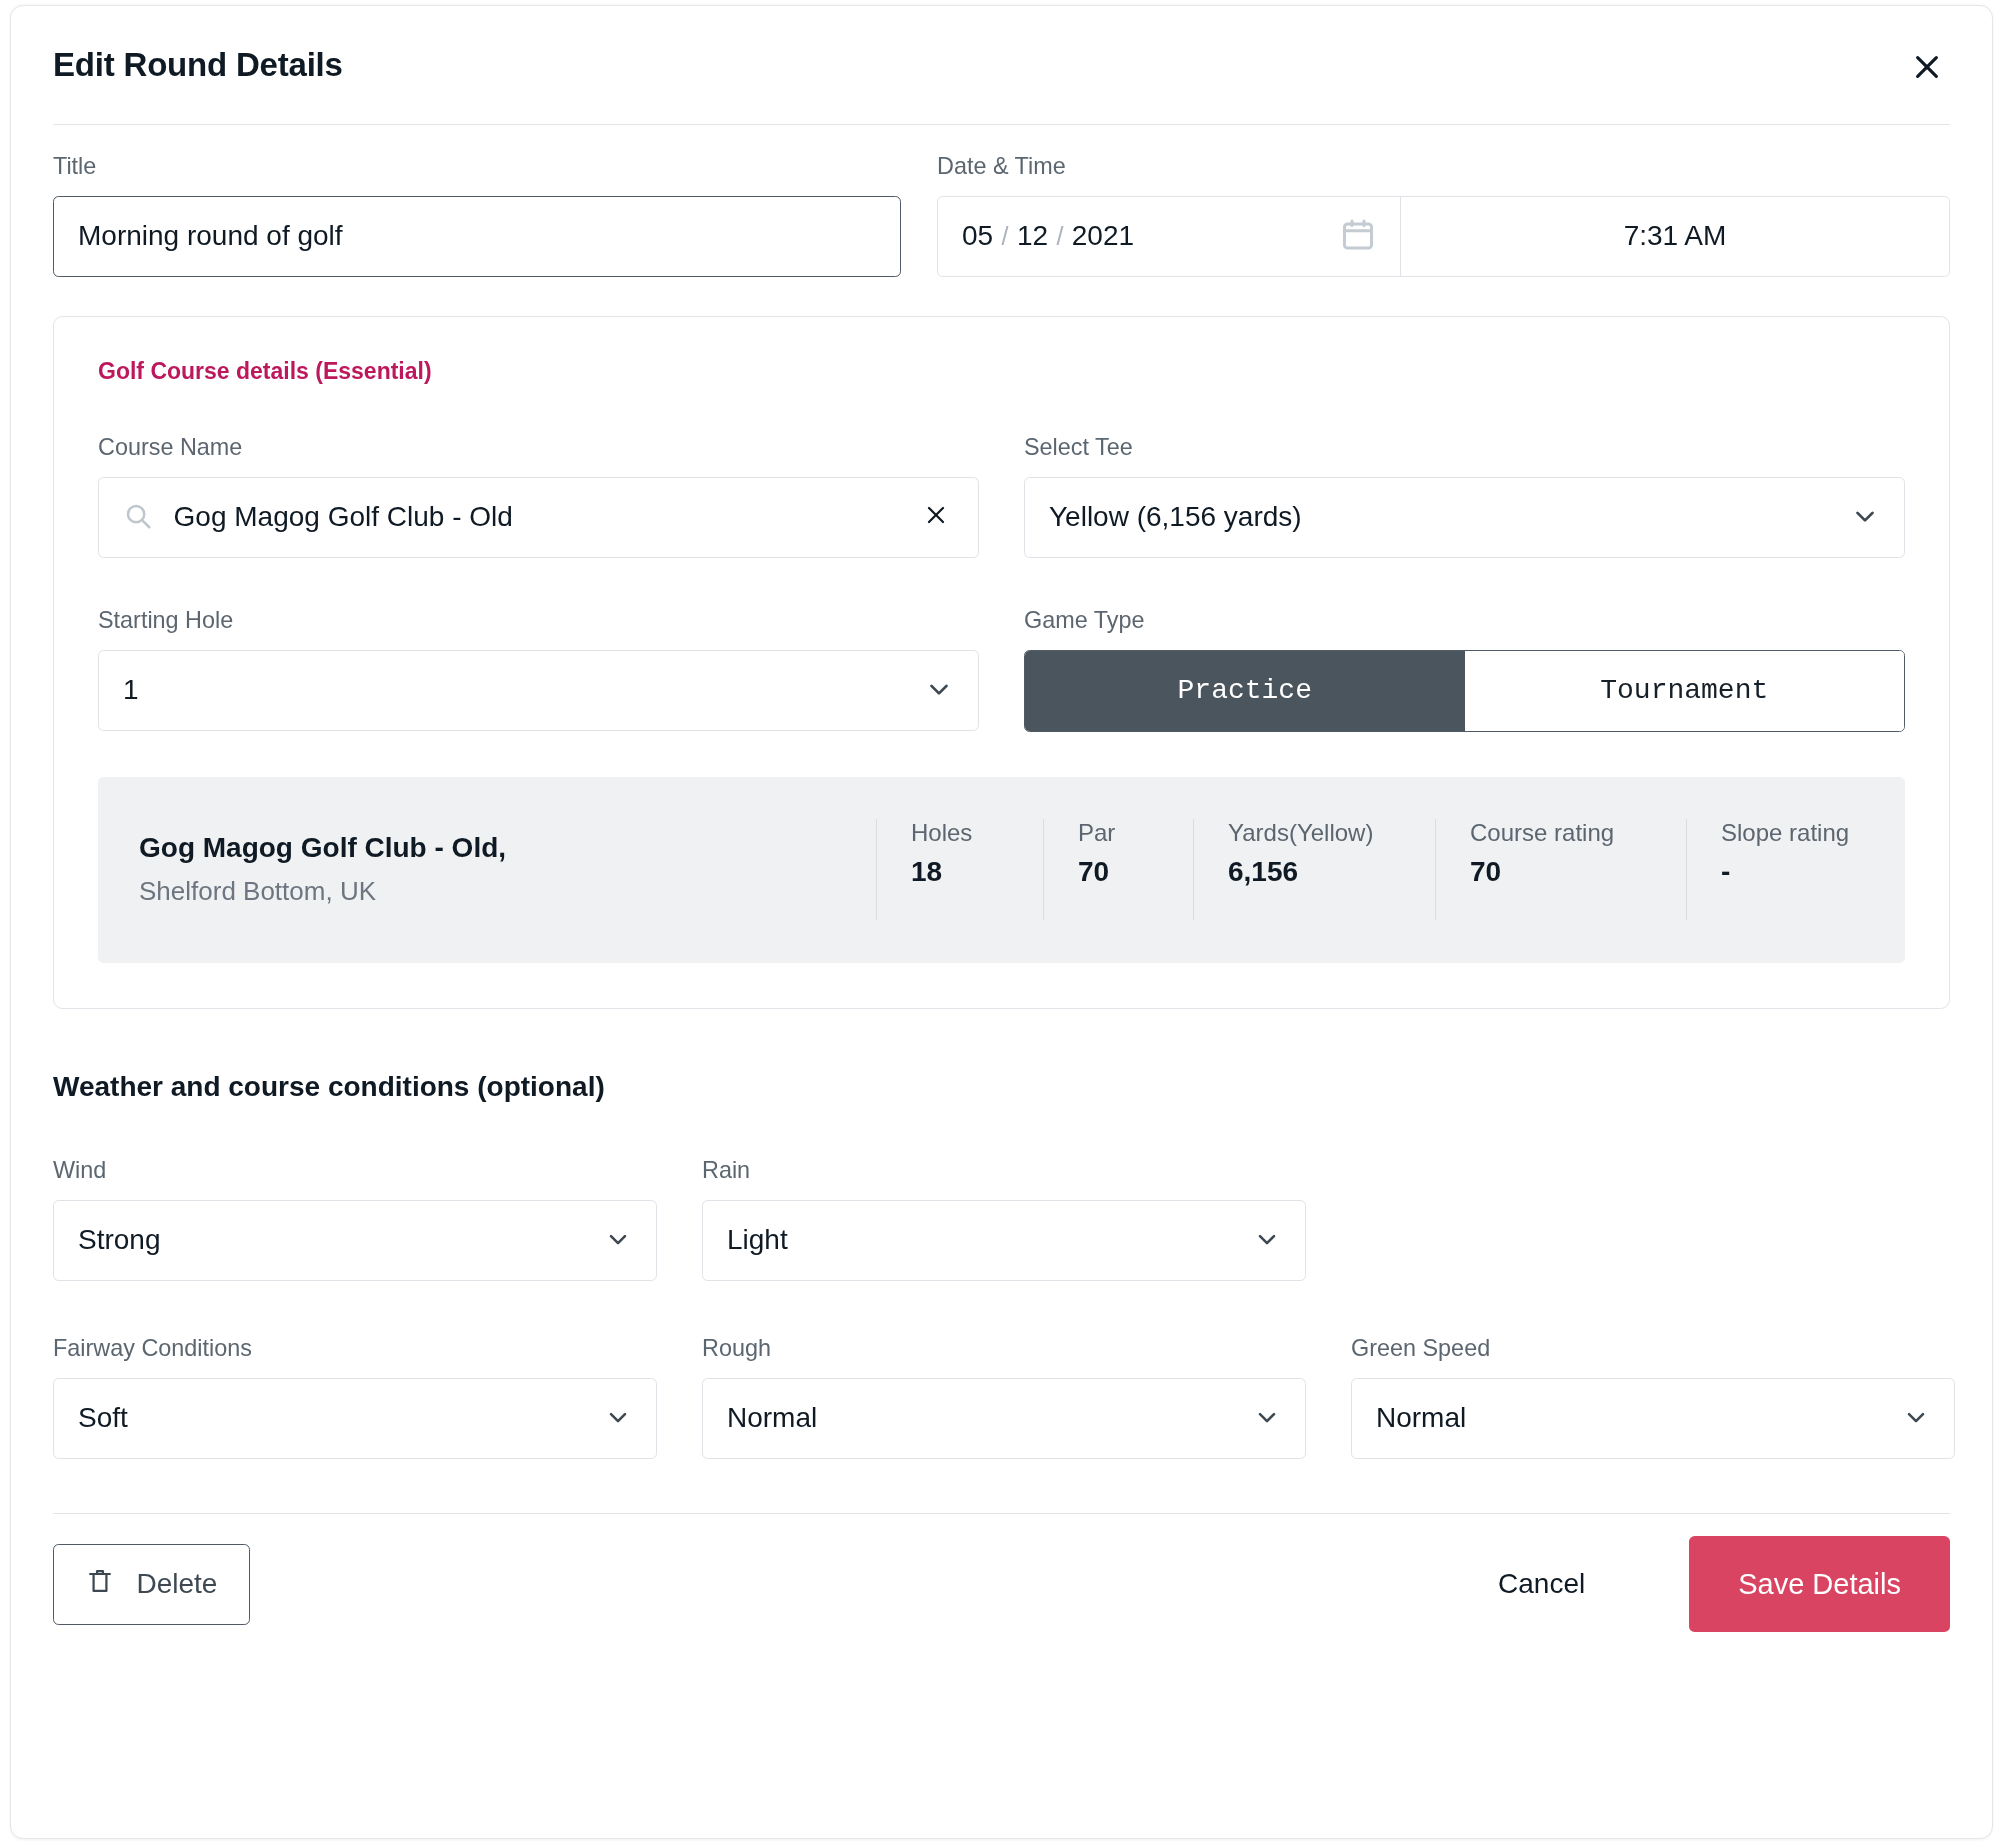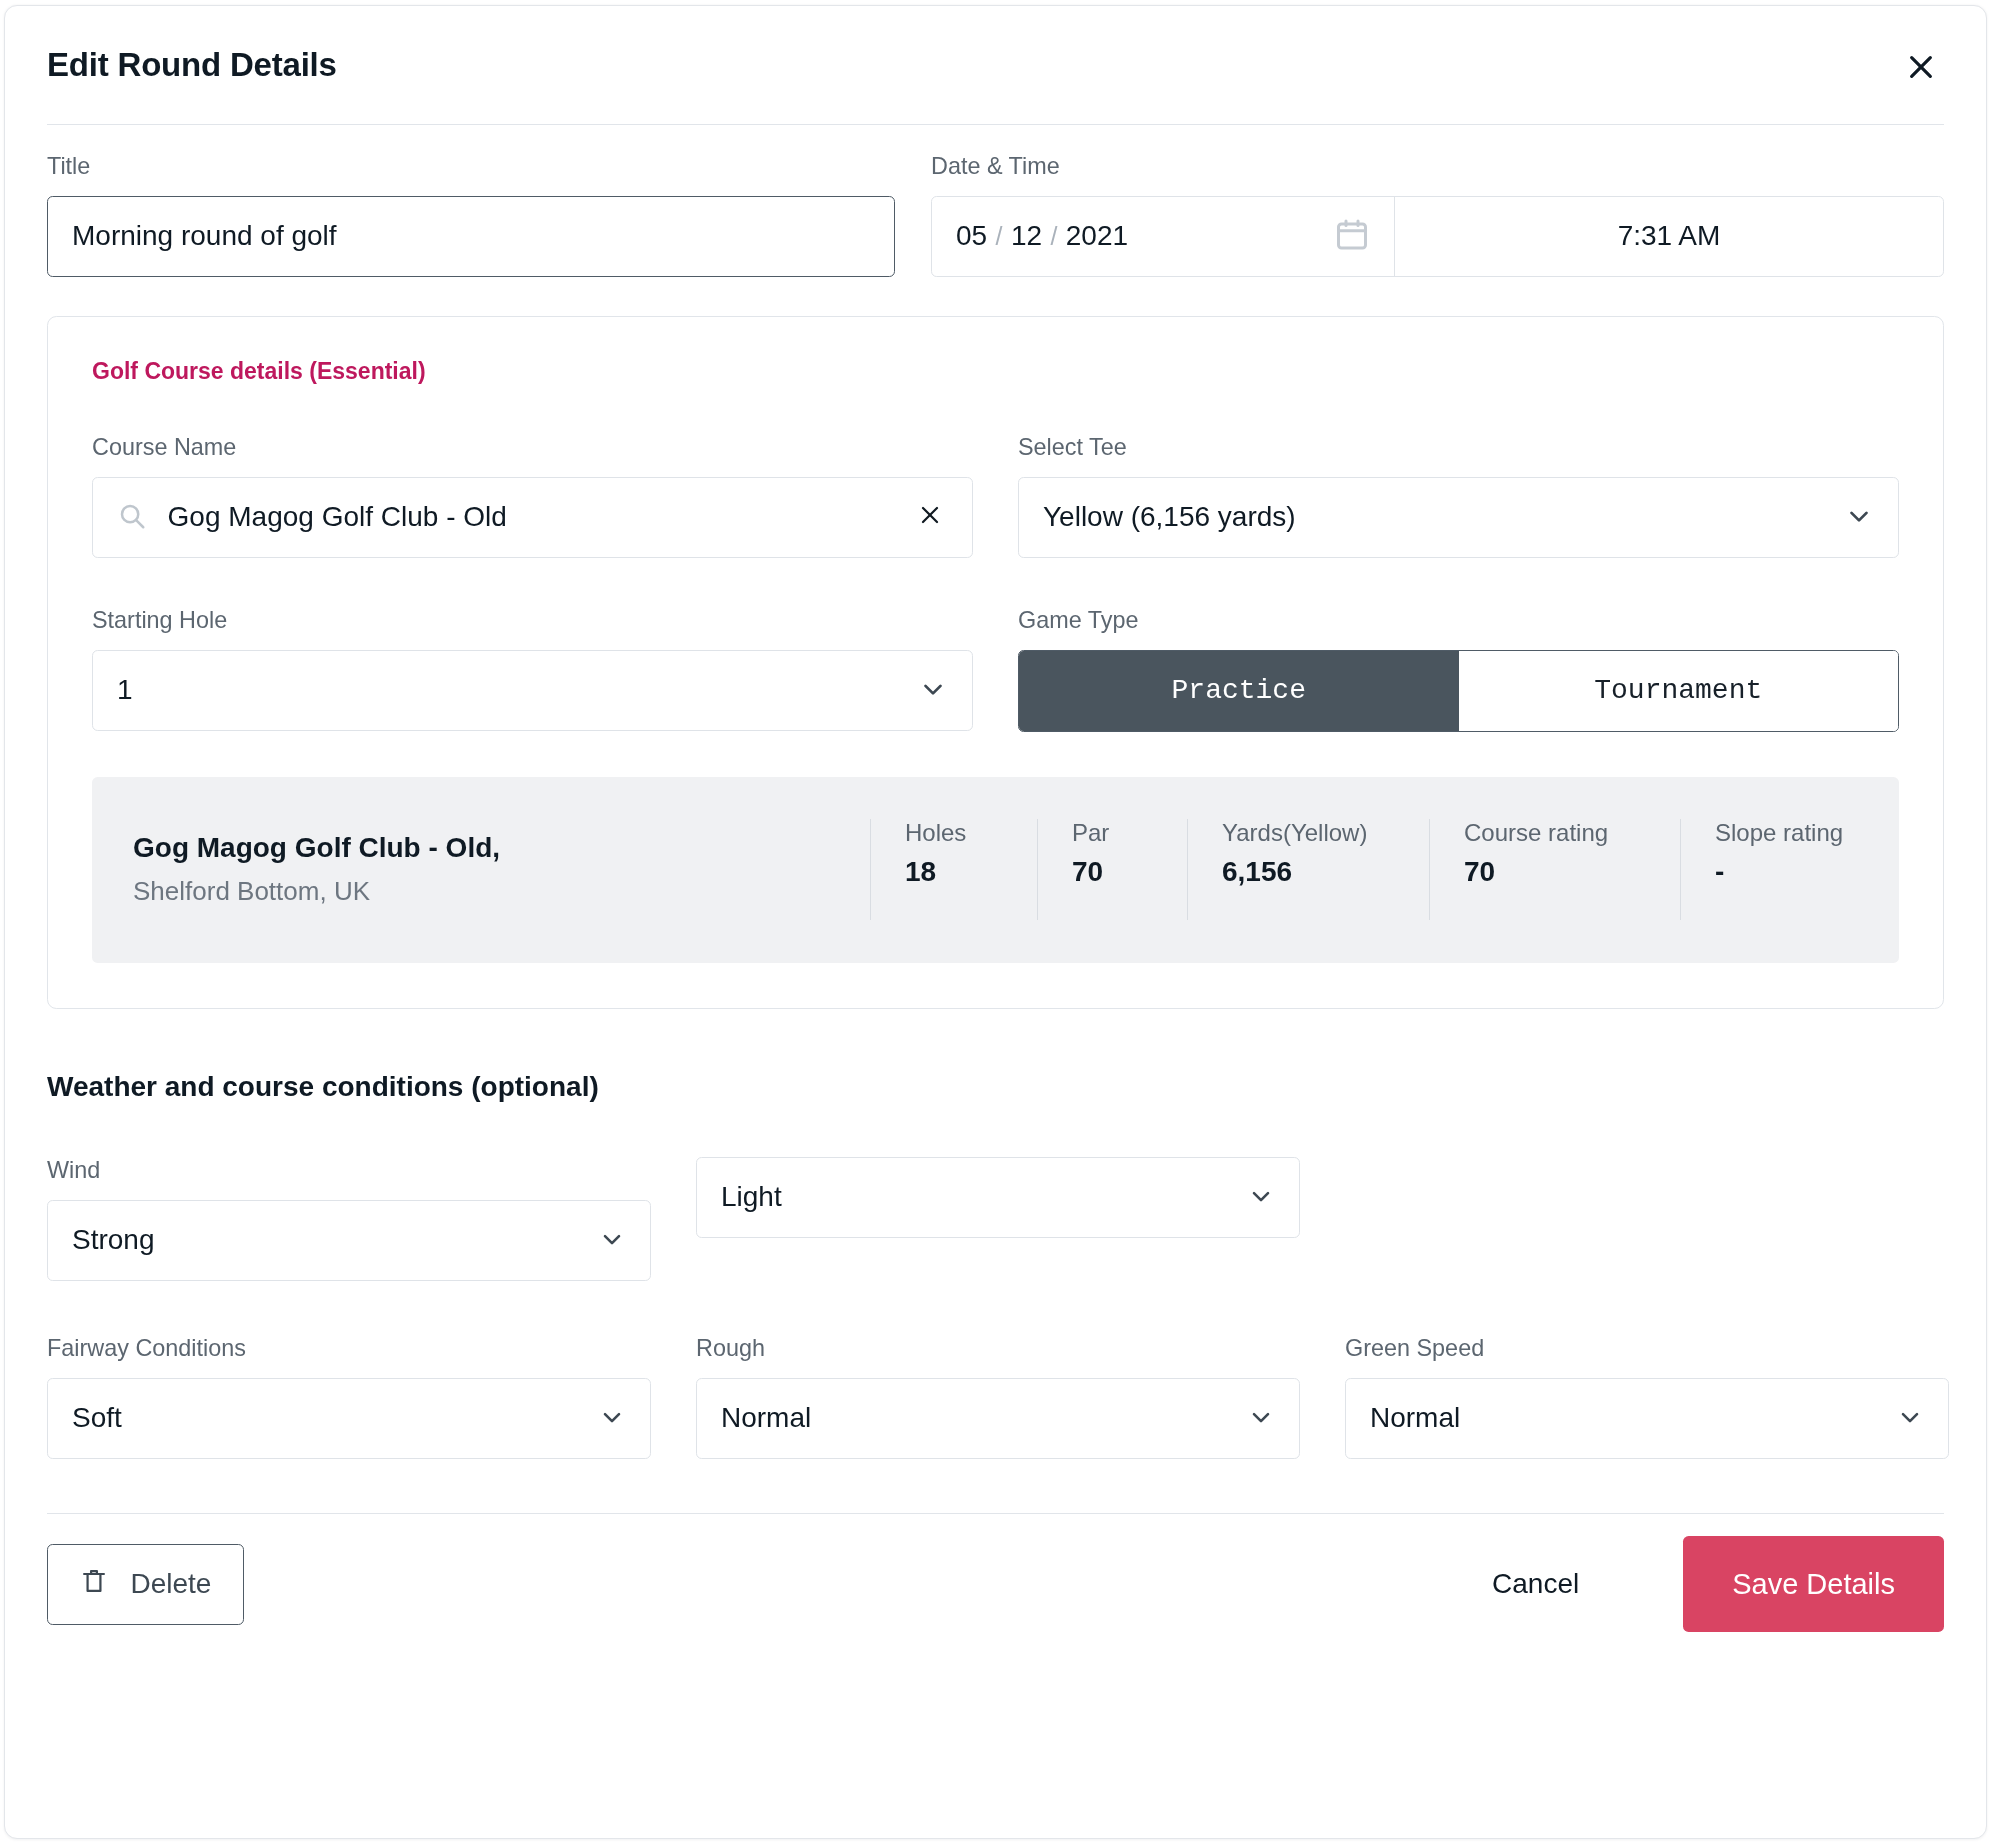--- a/index.html
+++ b/index.html
@@ -5,21 +5,21 @@
   * { box-sizing: border-box; }
   html, body {
     margin: 0; padding: 0;
     width: 1996px; height: 1844px;
     background: #ffffff;
     font-family: "Liberation Sans", sans-serif;
     -webkit-font-smoothing: antialiased;
   }
   .modal-card {
     position: absolute;
-    left: 4px; top: 4.7px;
+    left: 10px; top: 4.7px;
     width: 1983px; height: 1834px;
     background: #ffffff;
     border: 0.9px solid #e3e6ea;
     border-radius: 13px;
     box-shadow: 0 0.9px 2.8px rgba(16,24,40,0.06);
     overflow: hidden;
   }
   .inner {
     position: absolute;
     left: 42px; right: 42px; top: 0; bottom: 0;
@@ -463,20 +463,21 @@
         <div class="select-box">
           <span class="select-value">Strong</span>
           <span class="chev">
             <svg width="28" height="28" viewBox="0 0 24 24" fill="none" stroke="#3d4852" stroke-width="2.2" stroke-linecap="round" stroke-linejoin="round">
                 <polyline points="6 9.5 12 15.5 18 9.5"></polyline>
               </svg>
           </span>
         </div>
       </div>
       <div class="w-col">
+        <label class="field-label">Rain</label>
         <div class="select-box">
           <span class="select-value">Light</span>
           <span class="chev">
             <svg width="28" height="28" viewBox="0 0 24 24" fill="none" stroke="#3d4852" stroke-width="2.2" stroke-linecap="round" stroke-linejoin="round">
                 <polyline points="6 9.5 12 15.5 18 9.5"></polyline>
               </svg>
           </span>
         </div>
       </div>
       <div class="w-col"></div>

